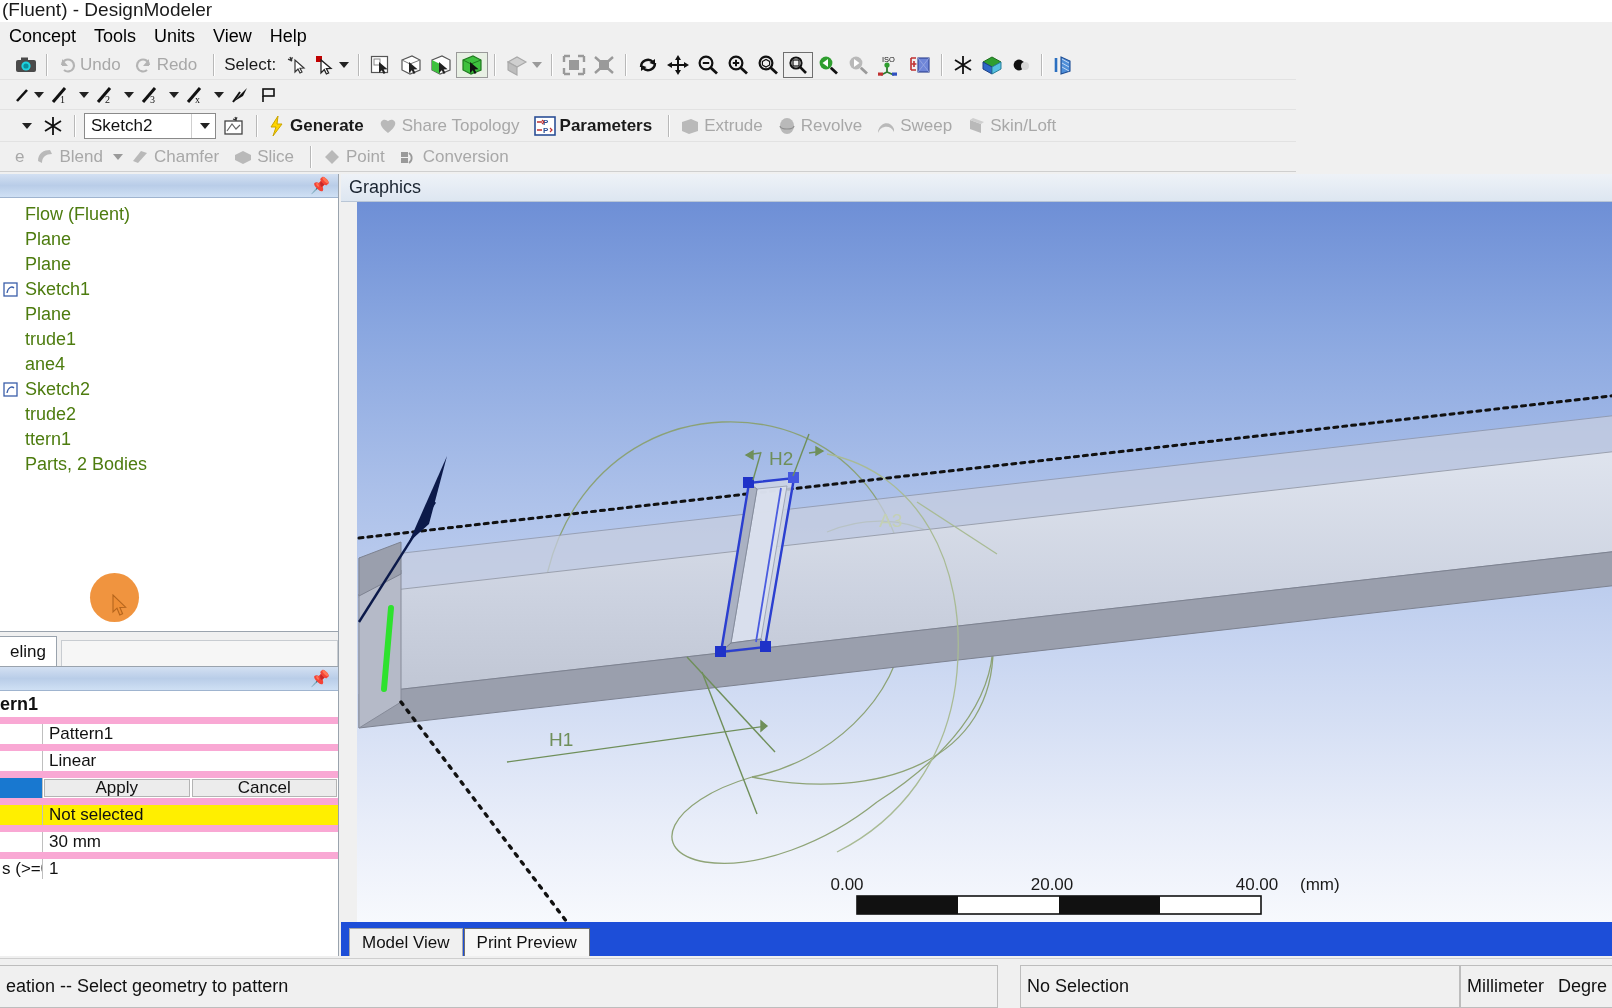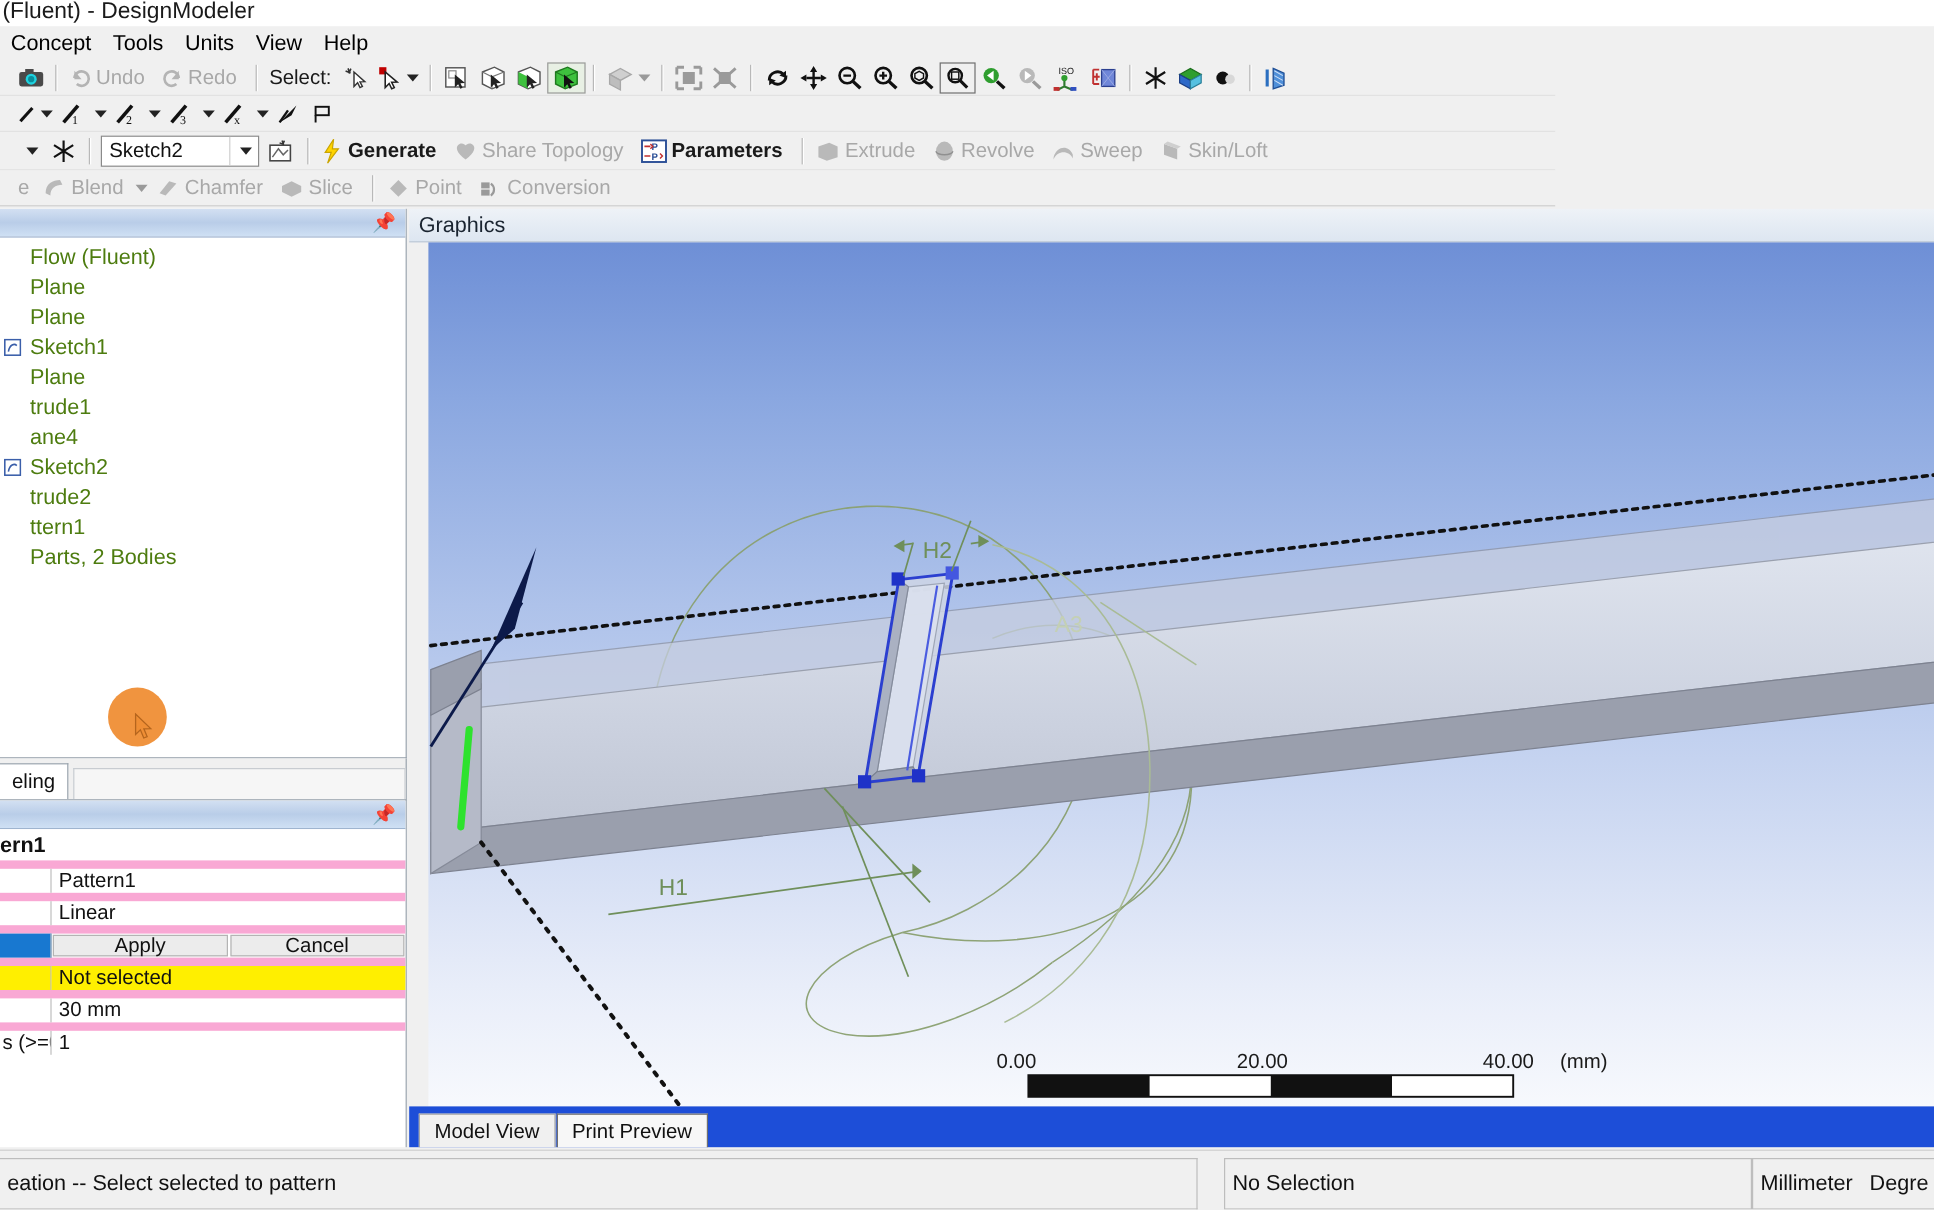--- a/index.html
+++ b/index.html
@@ -904,21 +904,21 @@
       </svg>
     </div>
   </div>
 
   <div class="gfx-tabs">
     <div class="gtab">Model View</div>
     <div class="gtab active">Print Preview</div>
   </div>
 
   <div class="statusbar">
-    <div class="st-cell st-msg">eation -- Select selected to pattern</div>
+    <div class="st-cell st-msg">eation -- Select geometry to pattern</div>
     <div class="st-gap"></div>
     <div class="st-cell st-sel">No Selection</div>
     <div class="st-cell st-unit">
       <span>Millimeter</span>
       <span>Degre</span>
     </div>
   </div>
 
 </div>
 

